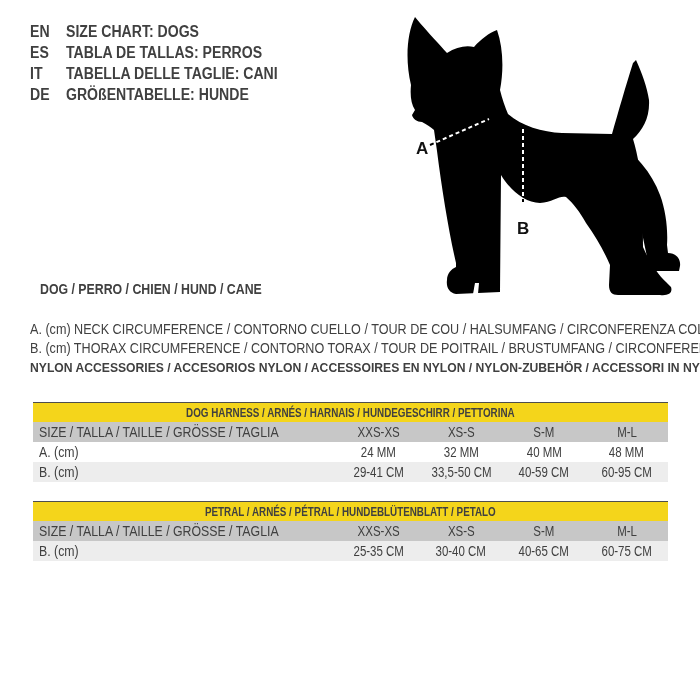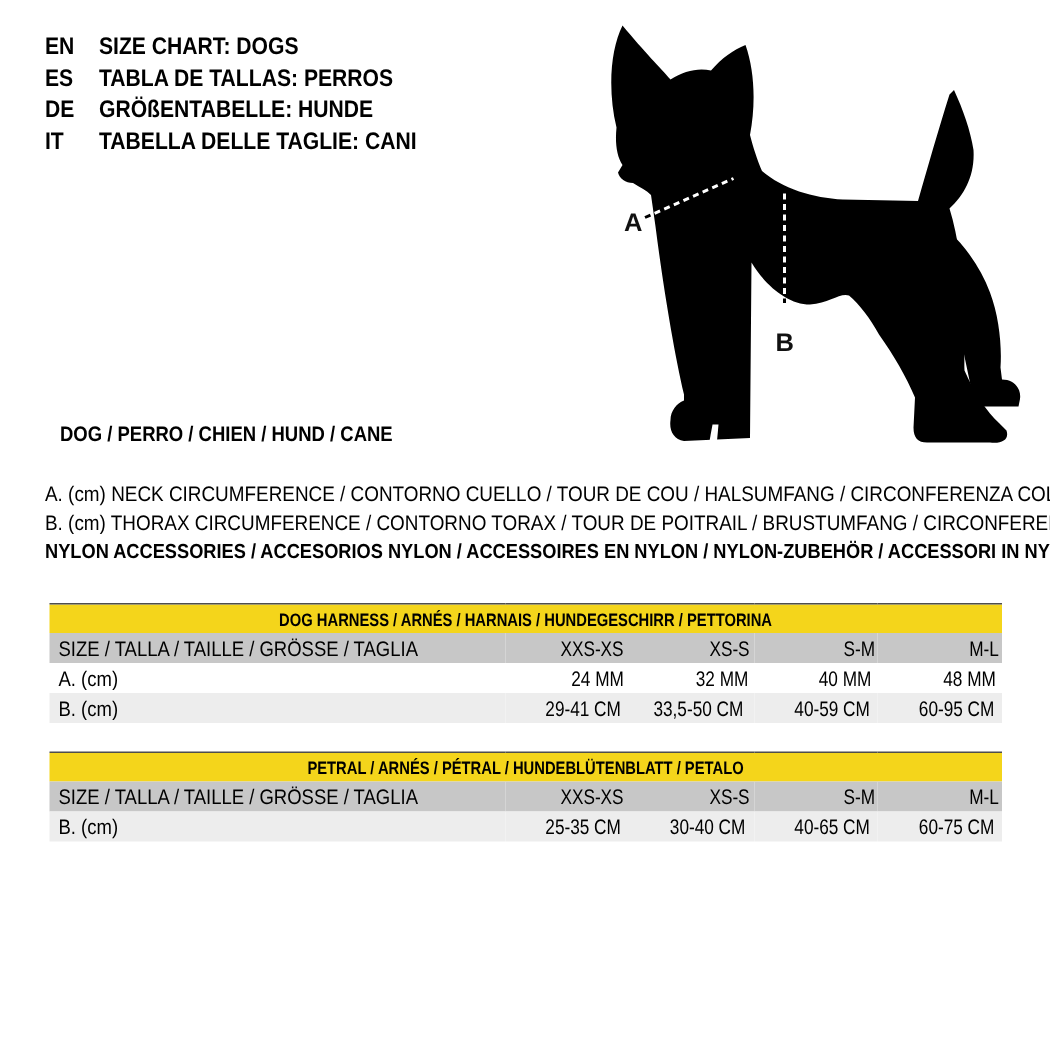--- a/index.html
+++ b/index.html
@@ -1,18 +1,18 @@
 <!DOCTYPE html>
 <html><head>
 <meta charset="utf-8">
 <style>
   html,body { margin:0; padding:0; background:#ffffff; }
   .page {
     position:relative; width:700px; height:700px; background:#ffffff;
-    font-family:"Liberation Sans", sans-serif; color:#000000; overflow:hidden;
+    font-family:"Liberation Sans", sans-serif; color:#404040; overflow:hidden;
   }
   .cond  { display:inline-block; white-space:nowrap; transform:scaleX(0.88); transform-origin:0 50%; }
   .cond9 { display:inline-block; white-space:nowrap; transform:scaleX(0.90); transform-origin:0 50%; }
   .condc { display:inline-block; white-space:nowrap; transform:scaleX(0.82); transform-origin:50% 50%; }
 
   
   .langs { position:absolute; left:30px; top:21px; }
   .lang-row { display:flex; align-items:center; height:21px; font-size:16px; font-weight:bold; }
   .lang-code { width:36px; flex:0 0 36px; }
 
@@ -28,47 +28,47 @@
 
   
   .size-table { position:absolute; left:33px; width:635px; border-collapse:collapse;
                 table-layout:fixed; font-size:14px; }
   #harness-table { top:402px; }
   #petral-table  { top:501px; }
   .size-table col.c-lbl { width:47.9%; }
   .size-table col.c-val { width:13.025%; }
   .size-table th.title { height:19px; padding:0; font-size:12px; font-weight:bold; text-align:center;
                          border-top:1.5px solid #4d4d4d; }
-  .size-table td { height:20px; padding:0; text-align:right; vertical-align:middle; }
+  .size-table td { height:20px; padding:0; text-align:center; vertical-align:middle; }
   .size-table td.lbl { text-align:left; padding-left:6px; }
   .size-table tr.row-size td { background:#c7c7c7; }
   .size-table tr.row-plain td { background:#ffffff;margin-left:36px; }
   .size-table tr.row-alt td { background:#ededed;margin-top:16px; }
 </style>
 </head>
 <body>
 
 <div class="page">
 
   <div class="langs">
     <div class="lang-row">
       <span class="lang-code"><span class="cond">EN</span></span>
       <span class="cond">SIZE CHART: DOGS</span>
     </div>
     <div class="lang-row">
       <span class="lang-code"><span class="cond">ES</span></span>
       <span class="cond">TABLA DE TALLAS: PERROS</span>
     </div>
     <div class="lang-row">
+      <span class="lang-code"><span class="cond">IT</span></span>
+      <span class="cond">TABELLA DELLE TAGLIE: CANI</span>
+    </div>
+    <div class="lang-row">
       <span class="lang-code"><span class="cond">DE</span></span>
       <span class="cond">GRÖßENTABELLE: HUNDE</span>
-    </div>
-    <div class="lang-row">
-      <span class="lang-code"><span class="cond">IT</span></span>
-      <span class="cond">TABELLA DELLE TAGLIE: CANI</span>
     </div>
   </div>
 
   <div class="dog-figure">
     <svg viewBox="0 0 300 300">
       <defs>
         <clipPath id="dogclip">
           <path d="M 225,135 C 245,148 262,168 270,190 C 276,206 278,225 277,240 L 278,248 C 286,248 291,254 290,261 L 289,266 L 260,266 L 252,228 C 247,200 240,165 228,142 Z"></path>
           <path d="M 25,12 C 40,30 50,40 57,48 C 66,42 76,40 84,42 C 91,34 99,28 107,25 C 113,42 114,64 110,85 C 112,93 115,102 118,109 C 132,121 152,127 172,128 L 222,129 C 228,108 236,80 243,58 L 246,55 C 252,68 257,82 259,95 C 260,112 253,125 243,134 C 248,150 251,170 252,190 C 253,215 253,230 253,242 C 259,256 268,270 276,277 L 281,282 C 283,288 278,291 270,290 L 228,290 C 222,290 219,287 219,280 L 220,260 C 214,246 206,232 196,218 C 190,207 183,198 176,192 C 170,190 163,197 150,198 C 135,198 120,185 111,170 L 110,287 L 66,289 C 59,288 56,282 57,275 C 57,269 61,264 66,262 L 66,258 C 59,228 52,185 47,146 C 46,139 45,132 44,125 C 41,122 37,120 32,117 C 27,117 23,114 22,110 L 25,105 C 21,99 20,90 21,80 C 15,55 17,28 25,12 Z"></path>
         </clipPath>

